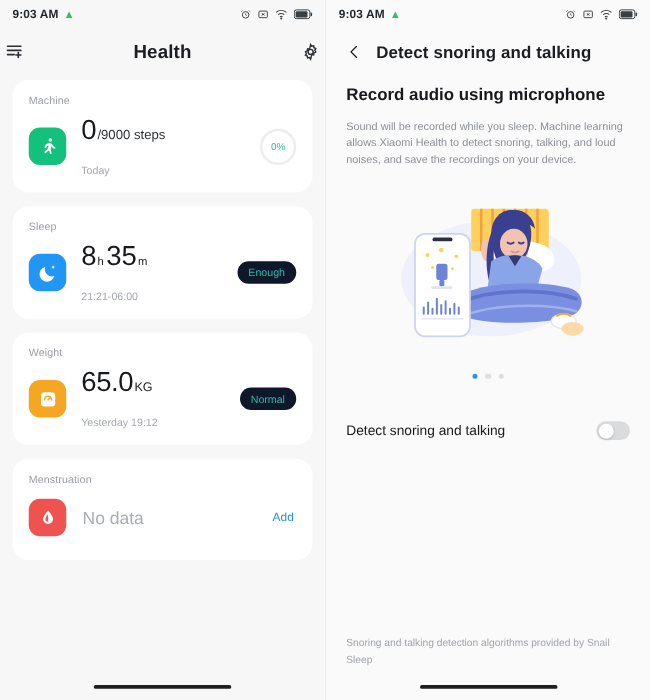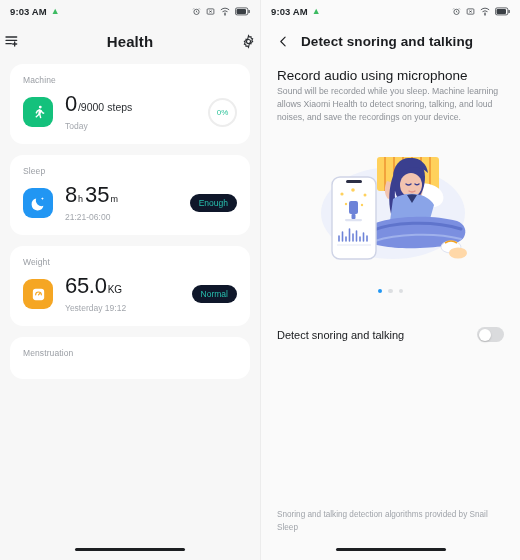--- a/index.html
+++ b/index.html
@@ -51,21 +51,21 @@
   .tile.orange{ background:#f5a623; }
   .tile.red{ background:#ef5350; }
   .card-mid{ margin-left:12px; flex:1 1 auto; min-width:0; }
   .metric{ display:flex; align-items:baseline; line-height:1; }
   .metric .big{ font-size:22px; font-weight:400; color:#17191c; letter-spacing:-.3px; }
   .metric .unit{ font-size:10.5px; color:#17191c; margin-left:1px; }
   .metric .unit.sm{ font-size:9px; }
   .metric .sub{ font-size:10.5px; color:#2b2e32; margin-left:1px; }
   .metric .big2{ font-size:22px; font-weight:400; color:#17191c; margin-left:2px; }
   .metric .kg{ font-size:10px; color:#17191c; margin-left:1px; }
-  .meta{ font-size:8.5px; color:#a3a7ad; margin-top:6px; }
+  .meta{ font-size:8.5px; color:#a3a7ad; margin-top:16px; }
   .nodata{ font-size:14px; color:#a9adb3; margin-left:13px; flex:1 1 auto; }
 
   .badge{
     font-size:8.5px; color:#28bfae; background:#0f172a;
     padding:4px 9px; border-radius:9px; white-space:nowrap;
   }
   .addlink{ font-size:9.5px; color:#1f8ff0; padding:2px 2px; }
 
   .ring{
     width:29px; height:29px; border-radius:50%;
@@ -73,21 +73,21 @@
     display:flex; align-items:center; justify-content:center;
     font-size:8px; color:#2fc39a; flex:0 0 29px;
   }
 
   
   .rhdr{ height:38px; display:flex; align-items:center; padding:0 12px; }
   .rhdr .back{ width:20px; height:22px; display:flex; align-items:center; justify-content:center; }
   .rhdr-title{ font-size:13.5px; font-weight:700; color:#1b1d20; margin-left:8px; letter-spacing:.1px; }
 
   .rbody{ padding:8px 16px 0 16px; }
-  .r-h1{ font-size:13.5px; font-weight:400; color:#17191c; margin-bottom:2px; }
+  .r-h1{ font-size:13.5px; font-weight:700; color:#17191c; margin-bottom:12px; }
   .r-p{ font-size:8.7px; line-height:1.52; color:#8d9197; }
 
   .illus-wrap{ height:150px; display:flex; align-items:center; justify-content:center; margin-top:6px; }
   .dots{ display:flex; gap:6px; justify-content:center; margin-top:8px; }
   .dot{ width:4.5px; height:4.5px; border-radius:50%; background:#dcdee1; }
   .dot.active{ background:#2196f3; }
 
   .toggle-row{
     display:flex; align-items:center; justify-content:space-between;
     padding:0 16px; margin-top:34px;
@@ -238,20 +238,30 @@
               <span class="kg">KG</span>
             </div>
             <div class="meta">Yesterday 19:12</div>
           </div>
           <div class="badge">Normal</div>
         </div>
       </div>
 
       <div class="card">
         <div class="card-title">Menstruation</div>
+        <div class="card-row" style="padding:3px 0 6px 0">
+          <div class="tile red">
+            <svg width="17" height="17" viewBox="0 0 24 24" fill="#ffffff">
+              <path d="M12 3.5s5.6 6 5.6 9.6A5.6 5.6 0 0 1 6.4 13C6.4 9.5 12 3.5 12 3.5z"></path>
+              <path d="M12 7.5c-1.9 2.2-3 3.8-3 5.4a3 3 0 0 0 3 3z" fill="#ef5350"></path>
+            </svg>
+          </div>
+          <div class="nodata">No data</div>
+          <div class="addlink">Add</div>
+        </div>
       </div>
 
     </div>
 
     <div class="home-ind"></div>
   </div>
 
   <div class="pane right">
 
     <div class="statusbar">

